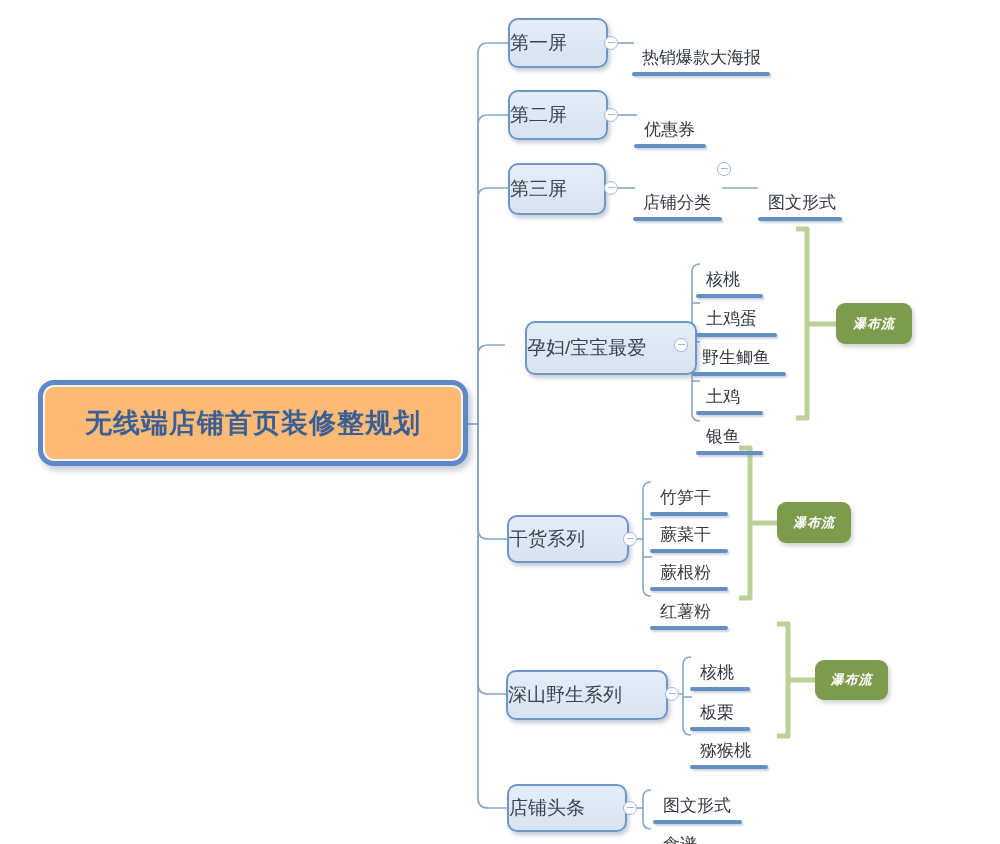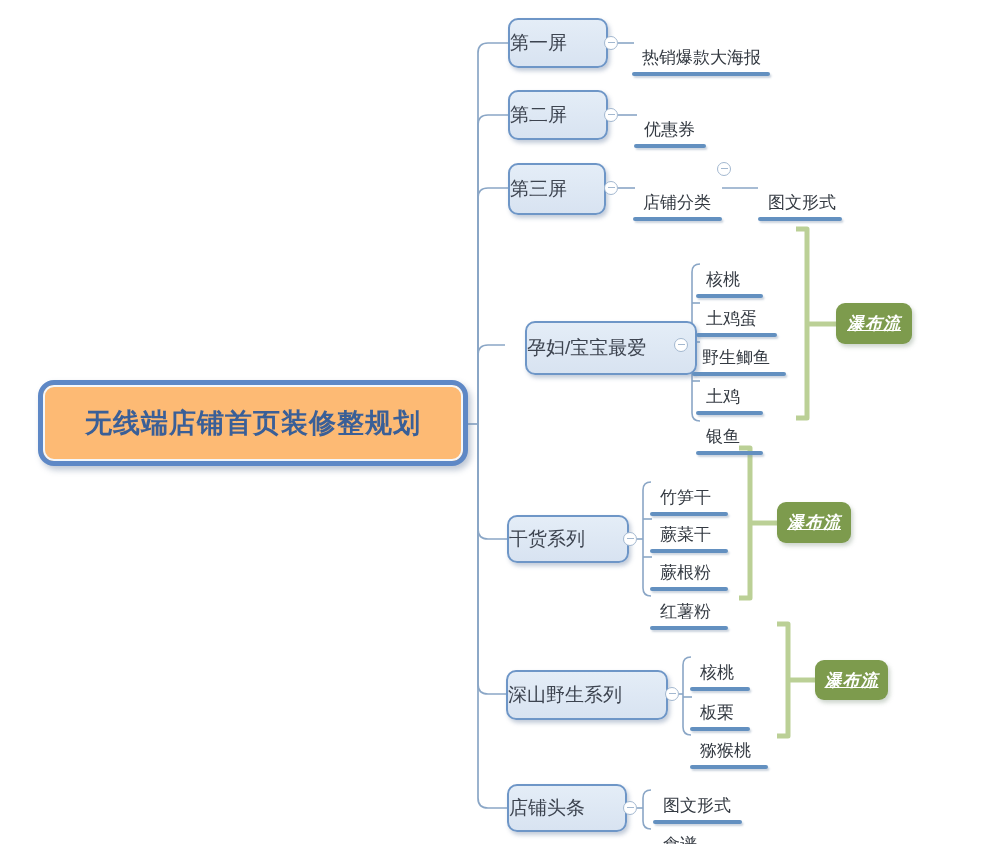--- a/index.html
+++ b/index.html
@@ -34,22 +34,22 @@
   
   .toggle{
     position:absolute;width:14px;height:14px;box-sizing:border-box;border-radius:50%;
     background:#ffffff;border:1px solid #a3b8d0;z-index:5;cursor:pointer;
   }
   .toggle .minus{display:block;width:7px;height:0;border-top:1px solid #a3b8d0;margin:5px auto 0;}
   
   .callout{
     position:absolute;box-sizing:border-box;background:#7d9b4d;border-radius:9px;
     display:flex;align-items:center;justify-content:center;
-    color:#ffffff;font-size:17px;font-style:italic;font-weight:bold;
-    box-shadow:2px 3px 4px rgba(130,150,130,.4);letter-spacing:1px;text-decoration:underline;
+    color:#ffffff;font-size:13px;font-style:italic;font-weight:bold;
+    box-shadow:2px 3px 4px rgba(130,150,130,.4);letter-spacing:1px;
   }
 </style>
 </head>
 <body>
 
 <div class="canvas">
 
   <svg class="wires" viewBox="0 0 1000 844">
 
     <g stroke="#8aa6c6" stroke-width="1.7" fill="none">

